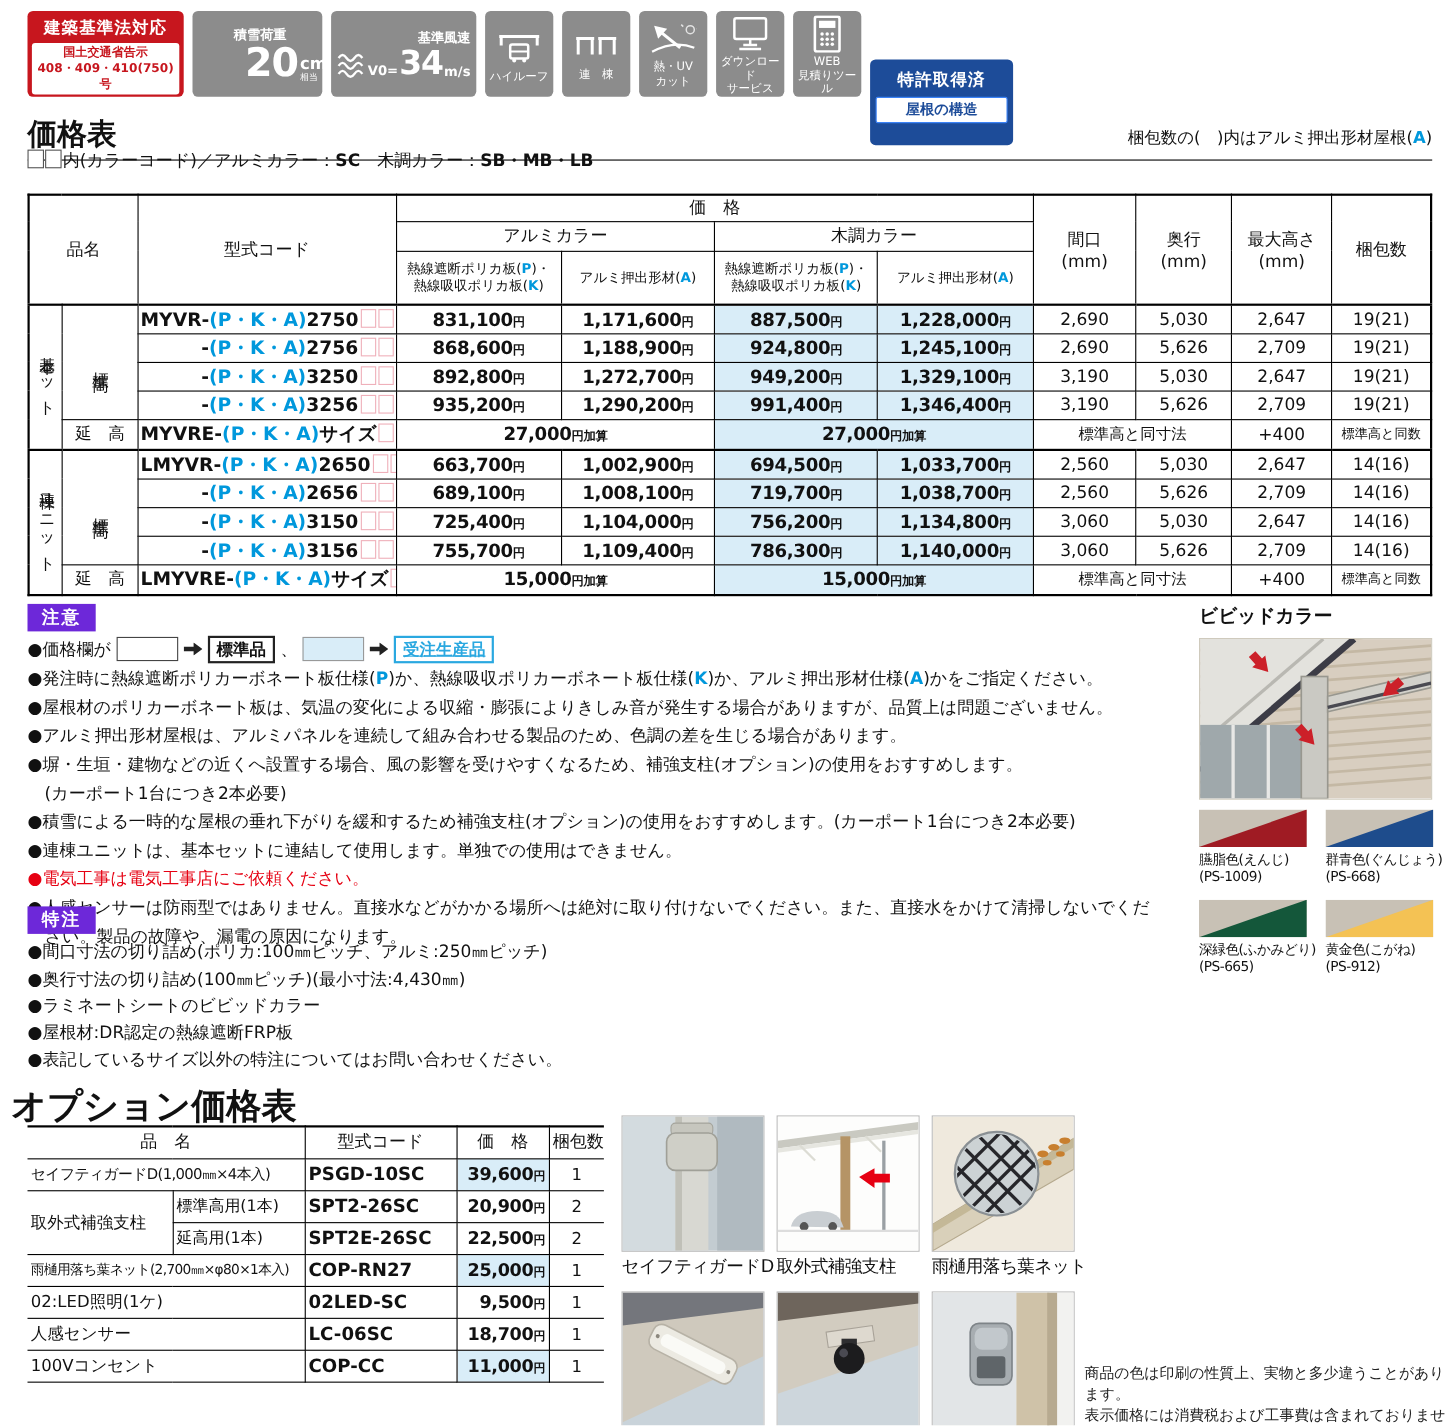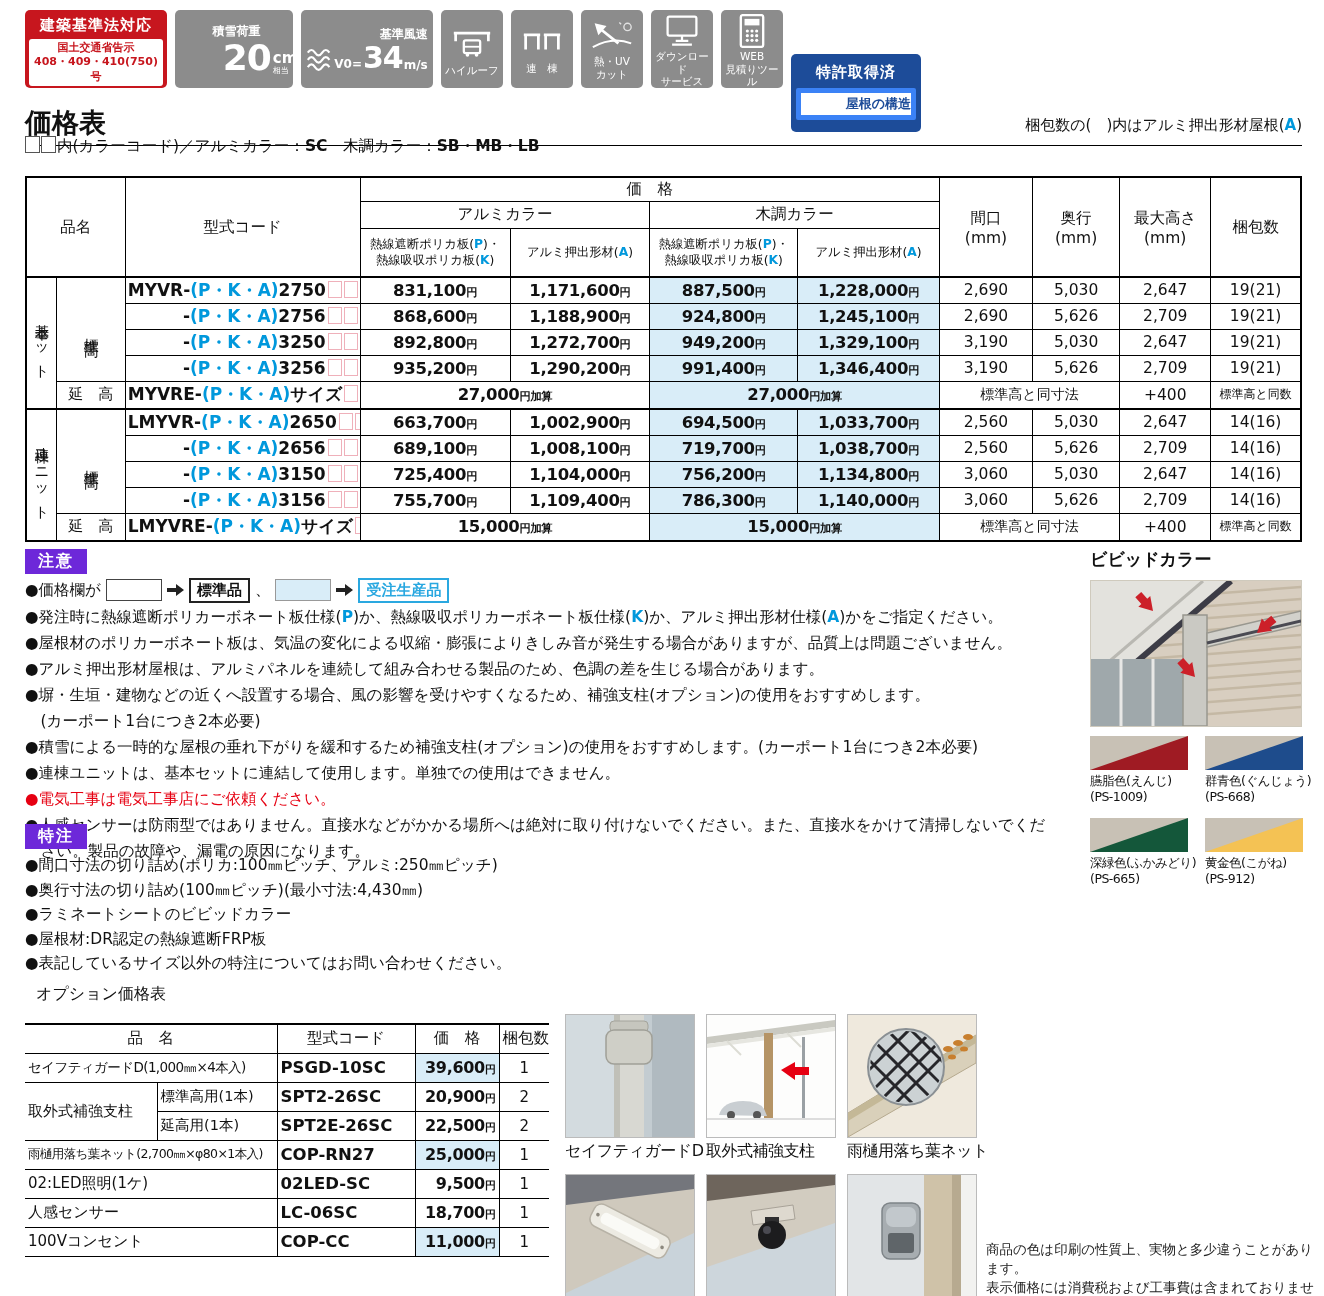--- a/index.html
+++ b/index.html
@@ -25,22 +25,22 @@
 .unit-cm{font-size:15px;font-weight:700;line-height:1;}
 .unit-tiny{font-size:8px;line-height:1.2;}
 .wind-col{display:flex;flex-direction:column;align-items:flex-end;}
 .wind-row{display:flex;align-items:flex-end;line-height:1;gap:1px;}
 .wind-pre{font-size:12px;font-weight:700;margin-bottom:3px;}
 .wind-num{font-size:30px;font-weight:700;letter-spacing:-1px;}
 .wind-unit{font-size:12px;font-weight:700;margin-bottom:2px;}
 .icon-label{font-size:10.5px;line-height:1.2;text-align:center;margin-top:2px;white-space:pre-line;}
 .badge-patent{width:130px;height:78px;background:#1d4c99;border-radius:5px;color:#fff;box-sizing:border-box;margin-top:44px;}
 .patent-title{font-size:15px;font-weight:700;text-align:center;padding:9px 0 6px;letter-spacing:1px;}
-.patent-box{background:#fff;color:#1d4c99;margin:0 5px;font-size:13px;font-weight:600;text-align:right;
-  padding:2px 0;border-radius:2px;border:5px solid #3b82f6;}
+.patent-box{background:#fff;color:#1d4c99;margin:0 5px;font-size:13px;font-weight:600;text-align:center;
+  padding:2px 0;border-radius:2px;border:1px solid #3b82f6;}
 
 .title-row{position:absolute;top:108px;left:25px;width:1277px;border-bottom:1px solid #000;
   padding-bottom:7px;display:flex;justify-content:space-between;align-items:flex-end;}
 .pt-title{font-size:27px;font-weight:700;line-height:1.1;}
 .pack-note{font-size:15px;padding-bottom:3px;}
 .color-note{position:absolute;top:136px;left:25px;font-size:15.5px;}
 
 .c-blue{color:#0098dc;font-weight:700;}
 .sm{font-size:0.68em;}
 .cbox{display:inline-block;width:12px;height:15px;border:1.5px solid #efb0ba;background:#fff;
@@ -72,33 +72,33 @@
 .note-s{font-size:12px;text-align:center;}
 
 .caution{position:absolute;top:549px;left:25px;width:1058px;}
 .spec{position:absolute;top:824px;left:25px;width:700px;}
 .sec-badge{display:inline-block;background:#6d28d9;color:#fff;font-size:16px;font-weight:700;
   padding:2px 13px;letter-spacing:2px;}
 .legend-row{display:flex;align-items:center;gap:5px;height:28px;font-size:15.5px;margin-top:2px;}
 .box-white{width:54px;height:20px;border:1px solid #444;background:#fff;}
 .box-blue{width:54px;height:20px;border:1px solid #999;background:#d9edf8;}
 .lab-std{border:2px solid #222;padding:0 6px;font-weight:700;font-size:15px;line-height:21px;}
-.lab-order{border:2px solid #2aa8e0;color:#2aa8e0;padding:0 6px;font-weight:700;font-size:15px;line-height:21px;}
+.lab-order{border:2px solid #2aa8e0;color:#2aa8e0;padding:0 6px;font-weight:700;font-size:15px;line-height:21px;text-decoration:underline;}
 .bullets div{font-size:15.5px;line-height:26px;white-space:pre-line;}
 .spec .bullets div{line-height:24.5px;}
 .red{color:#e60012;}
 
 .vivid{position:absolute;top:548px;left:1090px;width:218px;}
 .vivid-title{font-size:17px;font-weight:700;margin-bottom:9px;}
 .vivid-photo{display:block;border:1px solid #cfcabd;}
 .swatch-grid{display:grid;grid-template-columns:98px 98px;column-gap:17px;row-gap:12px;margin-top:9px;}
 .swatch svg{display:block;}
 .swatch-label{font-size:12.5px;line-height:1.3;margin-top:3px;letter-spacing:-0.5px;white-space:nowrap;}
 
-.opt-title{position:absolute;top:984px;left:36px;font-size:16px;font-weight:400;}
+.opt-title{position:absolute;top:984px;left:10px;font-size:32px;font-weight:700;}
 .otable{position:absolute;top:1023px;left:25px;width:524px;border-collapse:collapse;table-layout:fixed;
   border-top:2px solid #000;}
 .otable td{border-bottom:1px solid #000;border-right:1px solid #000;height:29px;padding:0 3px;
   vertical-align:middle;overflow:hidden;box-sizing:border-box;white-space:nowrap;}
 .otable td:last-child{border-right:none;}
 .ohead{text-align:center;font-size:15.5px;}
 .oitem{font-size:13.5px;letter-spacing:-0.6px;}
 .omodel{font-weight:700;font-size:16.5px;}
 .oprice{font-weight:700;font-size:16px;text-align:right;padding-right:6px;letter-spacing:-0.3px;}
 .opack{font-size:15px;text-align:center;}

